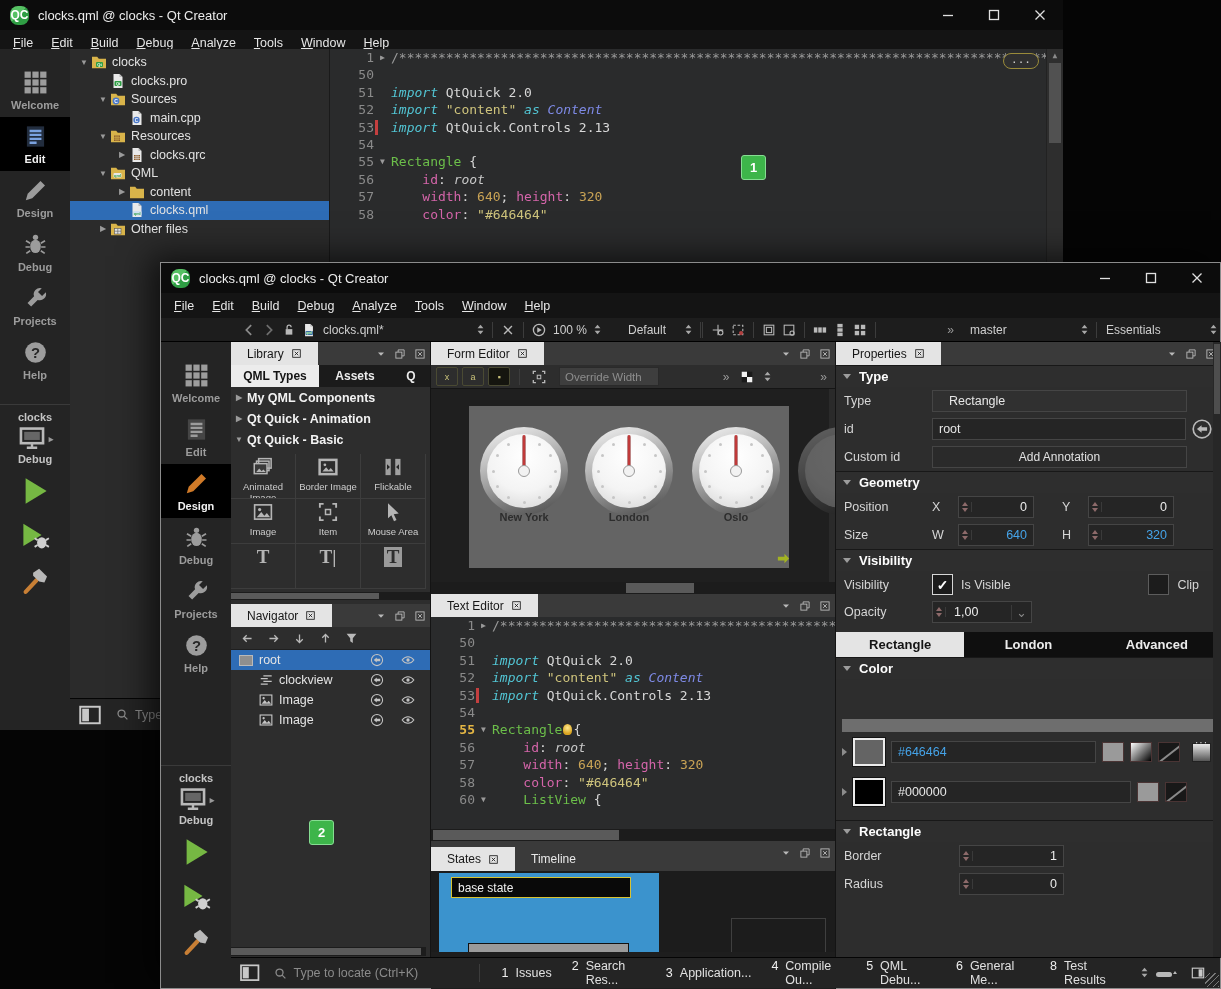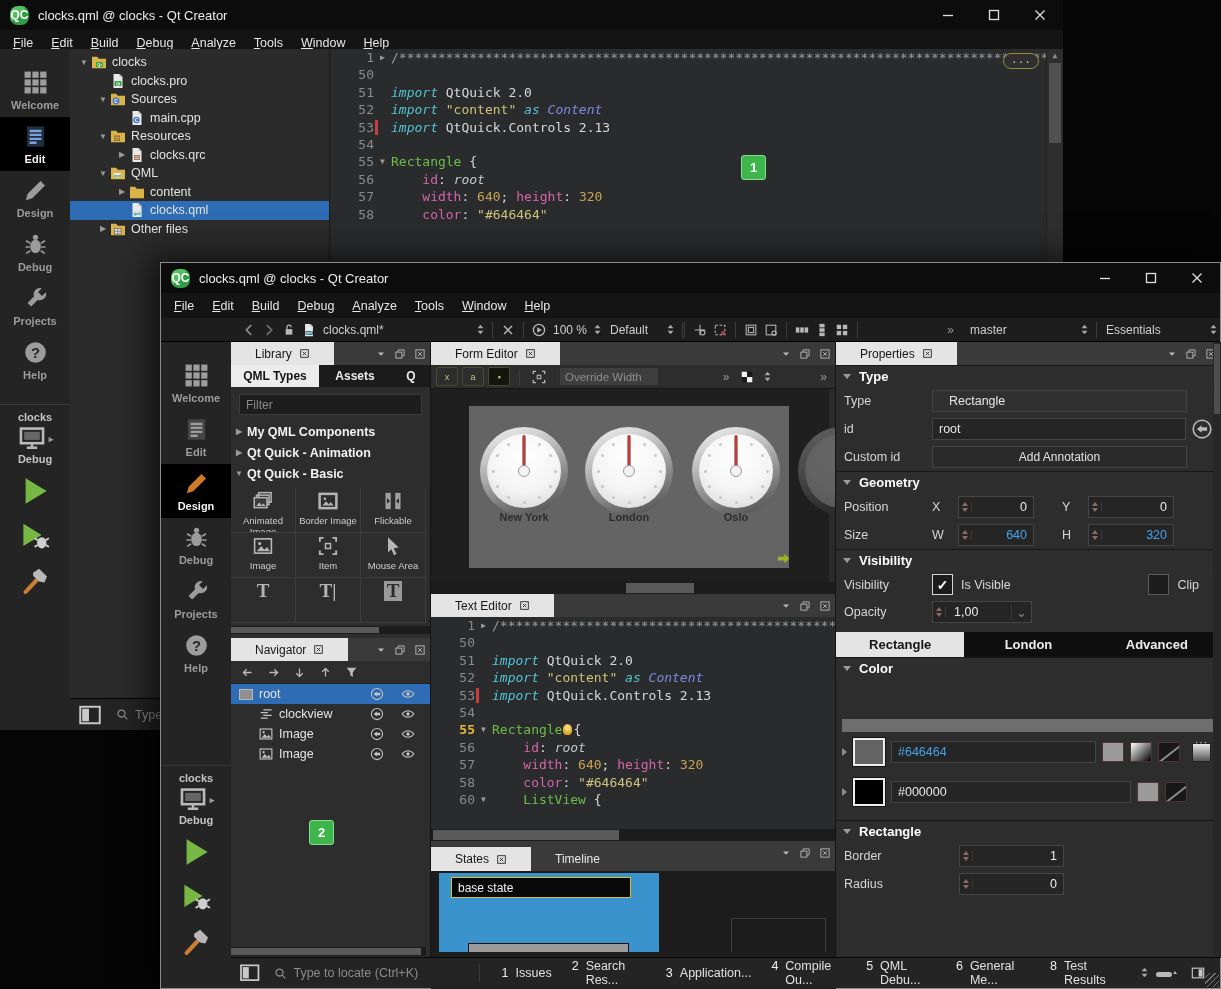--- a/index.html
+++ b/index.html
@@ -92,21 +92,21 @@
   .sb-toggle{width:24px;height:20px;display:flex;align-items:center;justify-content:center;color:#c9c9c9;margin-left:8px}
   .locator{display:flex;align-items:center;gap:6px;width:225px;color:#8b8b8b;padding-left:10px}
   .locator svg{width:13px;height:13px;flex:none}
   .sb-sep{width:1px;height:18px;background:#3c3c3c;margin:0 8px}
   .pane-btn{display:flex;gap:7px;padding:0 10px;color:#e0e0e0}
   .pane-btn .n{color:#efefef}
   .sb-right{margin-left:auto;display:flex;align-items:center;gap:14px;padding-right:14px;color:#c9c9c9}
   
   .panel-tabbar{height:23px;background:#3a3a3a;display:flex;align-items:flex-end;position:relative}
   .panel-tab{height:23px;background:#e4e4e4;color:#161616;font-size:12px;display:flex;align-items:center;
-             gap:7px;padding:0 24px;flex:none}
+             gap:7px;padding:0 16px;flex:none}
   .panel-tab.inactive{background:transparent;color:#e8e8e8}
   .panel-tab svg{width:11px;height:11px}
   .panel-icons{position:absolute;right:4px;top:0;height:23px;display:flex;align-items:center;gap:8px;color:#b9b9b9}
   .panel-icons svg{width:12px;height:12px}
   .panel-icons .chev svg{width:10px;height:10px}
   .leftcol{position:absolute;left:70px;top:79px;width:200px;height:616px;background:#2d2d2d;border-right:1px solid #141414}
   .midcol{position:absolute;left:270px;top:79px;width:405px;height:760px;background:#1e1e1e;border-right:1px solid #141414}
   .rightcol{position:absolute;left:675px;top:79px;width:385px;height:616px;background:#2d2d2d}
   
   .lib-tabs{height:22px;display:flex;background:#1b1b1b;font-size:12px;font-weight:bold}
@@ -644,21 +644,21 @@
           <path fill="currentColor" d="M6 4.8L11.2 8 6 11.2z"></path>
         </svg>
       </span>
     <span class="tb-label" style="width:42px;text-align:center">100 %</span>
     <span class="ud">
         <svg viewBox="0 0 16 16" fill="currentColor">
           <path d="M8 2.2l3.6 4.2H4.4z"></path>
           <path d="M8 13.8L4.4 9.6h7.2z"></path>
         </svg>
       </span>
-    <span class="tb-label" style="width:58px;margin-left:2px">Default</span>
+    <span class="tb-label" style="width:58px;margin-left:20px">Default</span>
     <span class="ud">
         <svg viewBox="0 0 16 16" fill="currentColor">
           <path d="M8 2.2l3.6 4.2H4.4z"></path>
           <path d="M8 13.8L4.4 9.6h7.2z"></path>
         </svg>
       </span>
     <span class="tb-sep"></span>
       <span class="tb-sep" style="margin-left:-4px"></span>
     <span class="tb-icon">
         <svg viewBox="0 0 16 16" fill="none" stroke="currentColor" stroke-width="1.2">
@@ -840,23 +840,20 @@
               <path d="M5.5 5.5l5 5M10.5 5.5l-5 5"></path>
             </svg>
           </span>
       </span>
     </div>
     <div class="lib-tabs" id="lib-tabs">
         <span class="lib-tab active" style="width: 88px;">QML Types</span>
         <span class="lib-tab" style="width: 72px;">Assets</span>
         <span class="lib-tab" style="width: 40px;">Q</span>
       </div>
-    <div class="filter-row">
-      <input class="filter-input" placeholder="Filter" style="">
-    </div>
     <div id="lib-groups">
         <div class="lib-group">
           <span class="tarrow" style="width: 16px;">▶</span>
           <span>My QML Components</span>
         </div>
         <div class="lib-group">
           <span class="tarrow" style="width: 16px;">▶</span>
           <span>Qt Quick - Animation</span>
         </div>
         <div class="lib-group">

